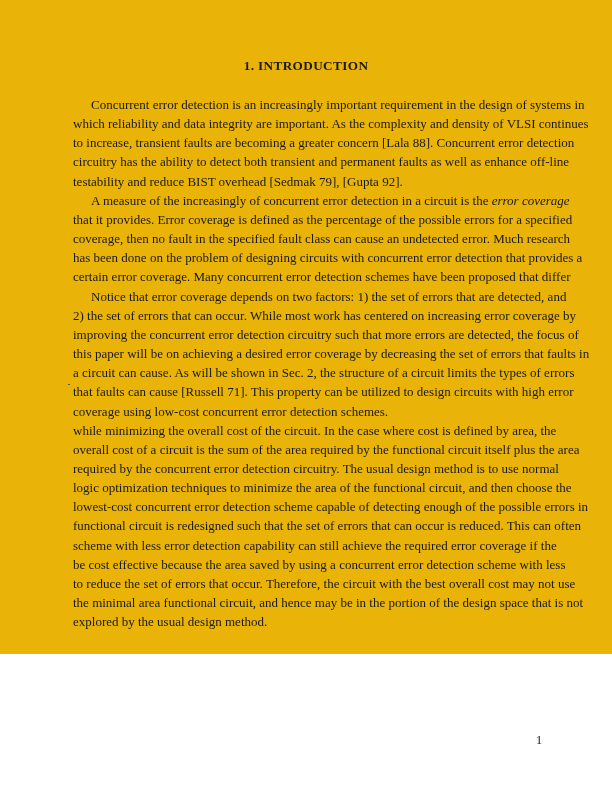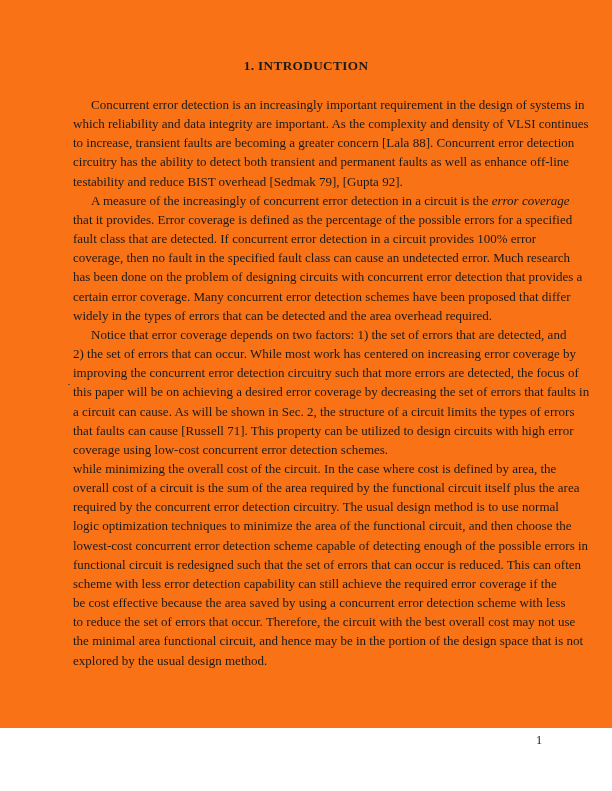--- a/index.html
+++ b/index.html
@@ -12,22 +12,22 @@
       height: 791px;
       position: relative;
       overflow: hidden;
       font-family: "Liberation Serif", "DejaVu Serif", serif;
       color: #1a1a1a;
     }
     .page {
       position: absolute;
       left: 0; top: 0;
       width: 612px;
-      height: 728px;
-      background: #f97316;
+      height: 654px;
+      background: #eab308;
       text-decoration: underline;
     }
     .section-title {
       position: absolute;
       top: 58px;
       left: 0;
       width: 612px;
       text-align: center;
       font-weight: bold;
       font-size: 13.2px;
@@ -80,25 +80,23 @@
       <span class="line indent">Concurrent error detection is an increasingly important requirement in the design of systems in</span>
       <span class="line">which reliability and data integrity are important.  As the complexity and density of VLSI continues</span>
       <span class="line">to increase, transient faults are becoming a greater concern [Lala 88].  Concurrent error detection</span>
       <span class="line">circuitry has the ability to detect both transient and permanent faults as well as enhance off-line</span>
       <span class="line">testability and reduce BIST overhead [Sedmak 79], [Gupta 92].</span>
     </div>
 
     <div>
       <span class="line indent"><span>A measure of the increasingly of concurrent error detection in a circuit is the </span><span class="em">error coverage</span></span>
       <span class="line">that it provides.  Error coverage is defined as the percentage of the possible errors for a specified</span>
-      <span class="line">fault class that are detected.  If concurrent error detection in a circuit provides 100% error</span>
       <span class="line">coverage, then no fault in the specified fault class can cause an undetected error.  Much research</span>
       <span class="line">has been done on the problem of designing circuits with concurrent error detection that provides a</span>
       <span class="line">certain error coverage.  Many concurrent error detection schemes have been proposed that differ</span>
-      <span class="line">widely in the types of errors that can be detected and the area overhead required.</span>
     </div>
 
     <div>
       <span class="line indent">Notice that error coverage depends on two factors:  1) the set of errors that are detected, and</span>
       <span class="line">2) the set of errors that can occur.  While most work has centered on increasing error coverage by</span>
       <span class="line">improving the concurrent error detection circuitry such that more errors are detected, the focus of</span>
       <span class="line">this paper will be on achieving a desired error coverage by decreasing the set of errors that faults in</span>
       <span class="line">a circuit can cause.  As will be shown in Sec. 2, the structure of a circuit limits the types of errors</span>
       <span class="line">that faults can cause [Russell 71].  This property can be utilized to design circuits with high error</span>
       <span class="line">coverage using low-cost concurrent error detection schemes.</span>

